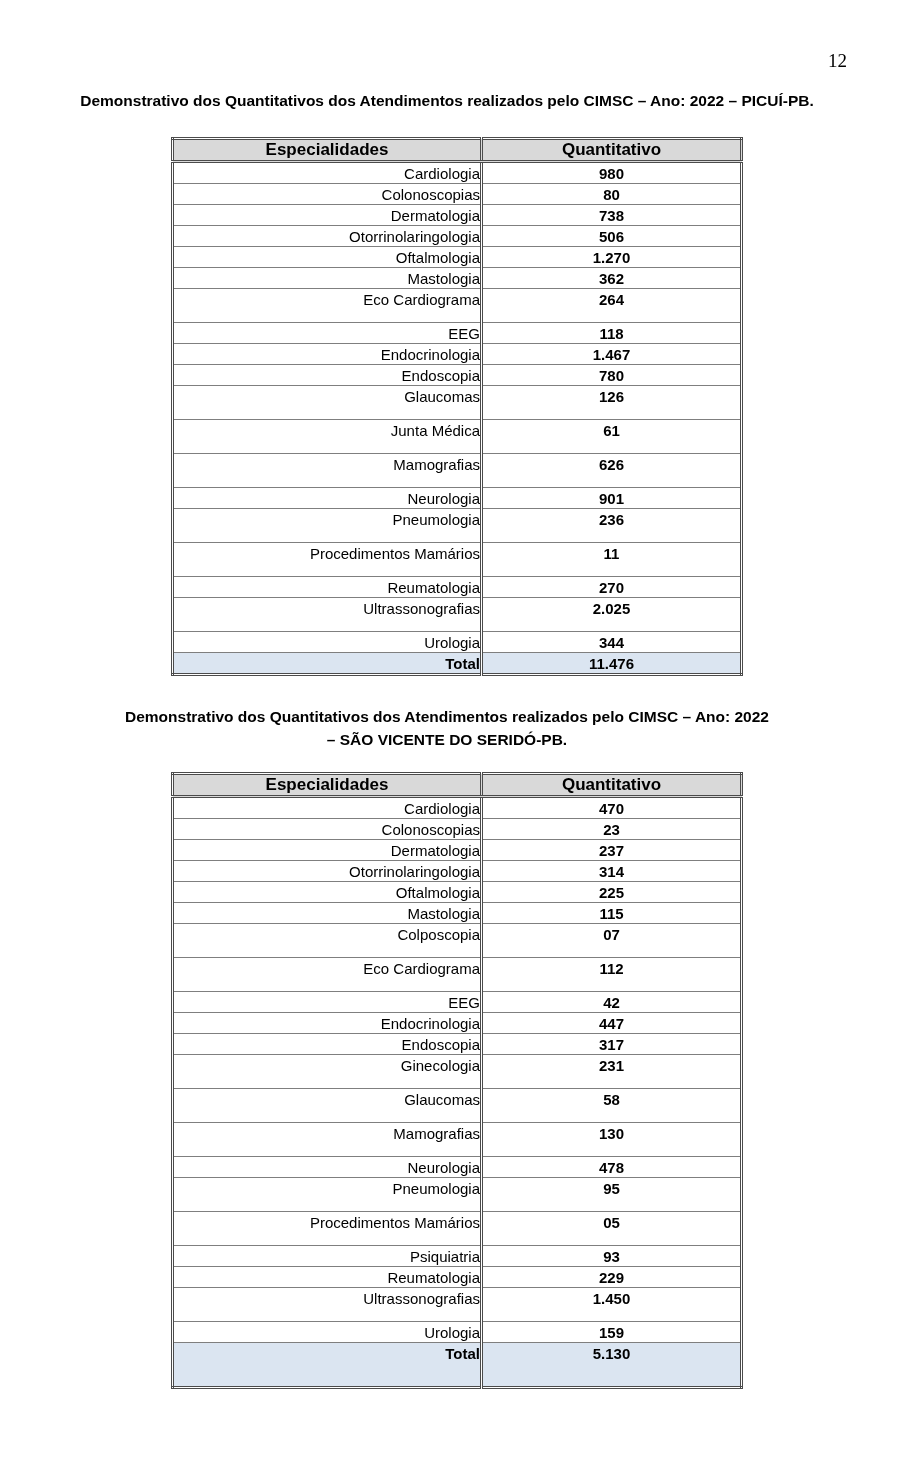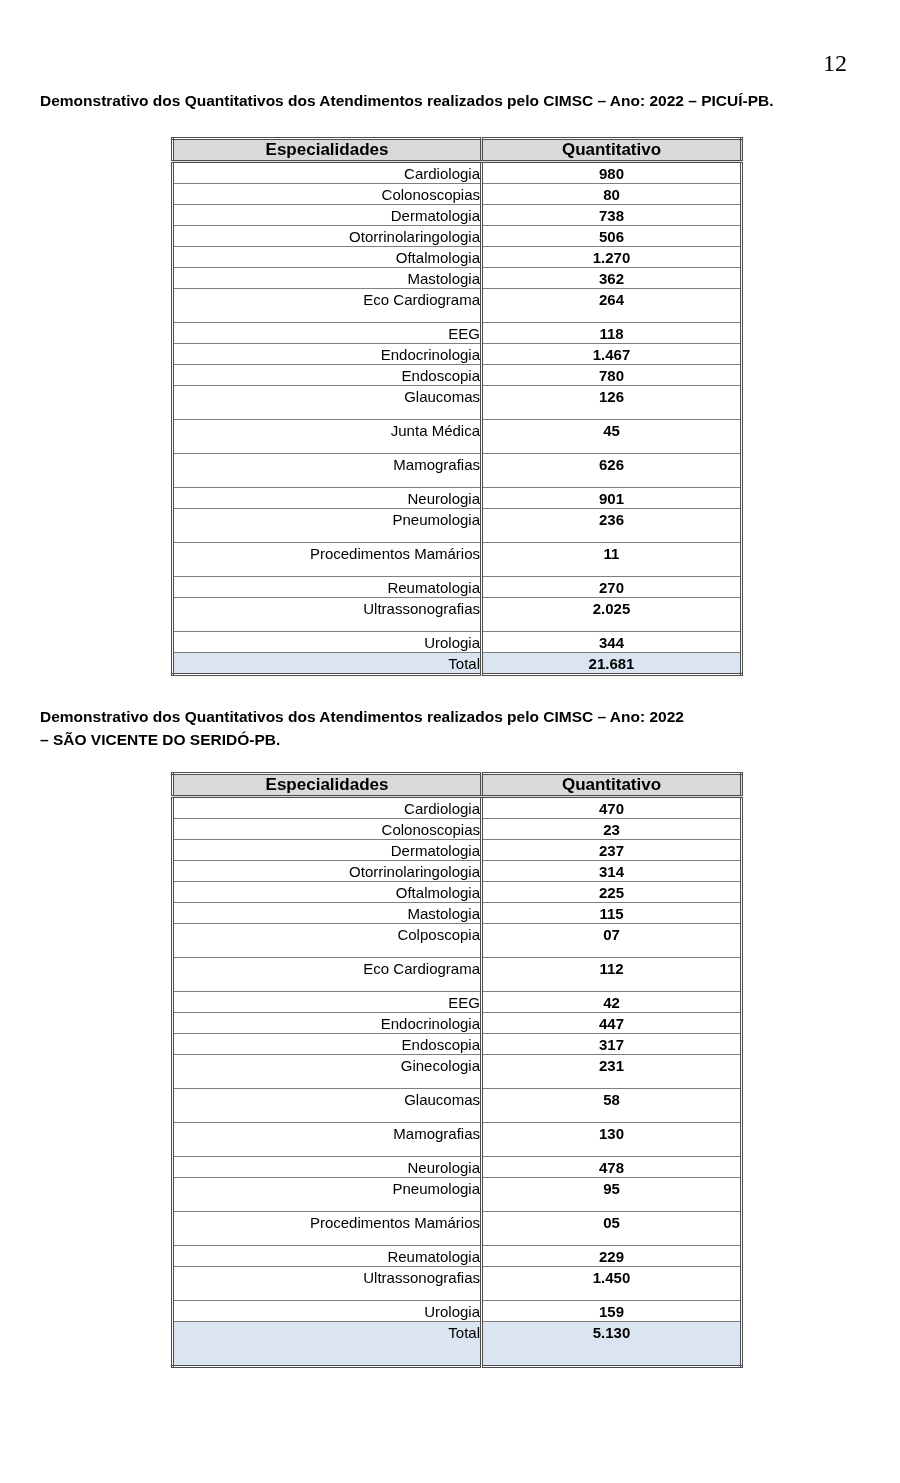--- a/index.html
+++ b/index.html
@@ -6,24 +6,25 @@
   html, body { background: #ffffff; }
   body {
     width: 900px; height: 1483px;
     position: relative;
     font-family: "Liberation Sans", sans-serif;
     color: #000;
   }
   .page-number {
     position: absolute; top: 50px; right: 53px;
     font-family: "Liberation Serif", serif;
-    font-size: 24px;
+    font-size: 19px;
   }
   .doc-title {
     position: absolute; left: 40px; right: 46px;
+    text-align: center;
     font-weight: bold;
     font-size: 15.5px;
     line-height: 23px;
   }
   #title-1 { top: 89px; }
   #title-2 { top: 705px; }
 
   .data-table {
     position: absolute; left: 171px; width: 569px;
     border-collapse: collapse;
@@ -55,21 +56,21 @@
   }
   .data-table th + th,
   .data-table td + td { border-left: 3px double #4b4b4b; margin-top: 23px; }
 
   .data-table td.esp { text-align: right; padding-left: 7px; }
   .data-table td.qty { text-align: center; font-weight: bold; }
 
   .data-table tr.tall td { height: 34px; }
 
   .data-table tr.total-row td { background: #dbe5f1; }
-  .data-table tr.total-row td.esp { font-weight: normal; }
+  .data-table tr.total-row td.esp { font-weight: bold; }
   #table-2 tr.total-row td { height: 45px; }
 </style>
 </head>
 <body>
 
 <div class="page-number">12</div>
 
 <div class="doc-title" id="title-1">Demonstrativo dos Quantitativos dos Atendimentos realizados pelo CIMSC – Ano: 2022 – PICUÍ-PB.</div>
 
 <table class="data-table" id="table-1">
@@ -123,21 +124,21 @@
       <tr>
         <td class="esp">Endoscopia</td>
         <td class="qty">780</td>
       </tr>
       <tr class="tall">
         <td class="esp">Glaucomas</td>
         <td class="qty">126</td>
       </tr>
       <tr class="tall">
         <td class="esp">Junta Médica</td>
-        <td class="qty">45</td>
+        <td class="qty">61</td>
       </tr>
       <tr class="tall">
         <td class="esp">Mamografias</td>
         <td class="qty">626</td>
       </tr>
       <tr>
         <td class="esp">Neurologia</td>
         <td class="qty">901</td>
       </tr>
       <tr class="tall">
@@ -157,21 +158,21 @@
         <td class="qty">2.025</td>
       </tr>
       <tr>
         <td class="esp">Urologia</td>
         <td class="qty">344</td>
       </tr>
     </tbody>
   <tfoot>
     <tr class="total-row">
       <td class="esp">Total</td>
-      <td class="qty">21.681</td>
+      <td class="qty">11.476</td>
     </tr>
   </tfoot>
 </table>
 
 <div class="doc-title" id="title-2">
   <div>Demonstrativo dos Quantitativos dos Atendimentos realizados pelo CIMSC – Ano: 2022</div>
   <div>– SÃO VICENTE DO SERIDÓ-PB.</div>
 </div>
 
 <table class="data-table" id="table-2">
@@ -248,20 +249,24 @@
       </tr>
       <tr class="tall">
         <td class="esp">Pneumologia</td>
         <td class="qty">95</td>
       </tr>
       <tr class="tall">
         <td class="esp">Procedimentos Mamários</td>
         <td class="qty">05</td>
       </tr>
       <tr>
+        <td class="esp">Psiquiatria</td>
+        <td class="qty">93</td>
+      </tr>
+      <tr>
         <td class="esp">Reumatologia</td>
         <td class="qty">229</td>
       </tr>
       <tr class="tall">
         <td class="esp">Ultrassonografias</td>
         <td class="qty">1.450</td>
       </tr>
       <tr>
         <td class="esp">Urologia</td>
         <td class="qty">159</td>

